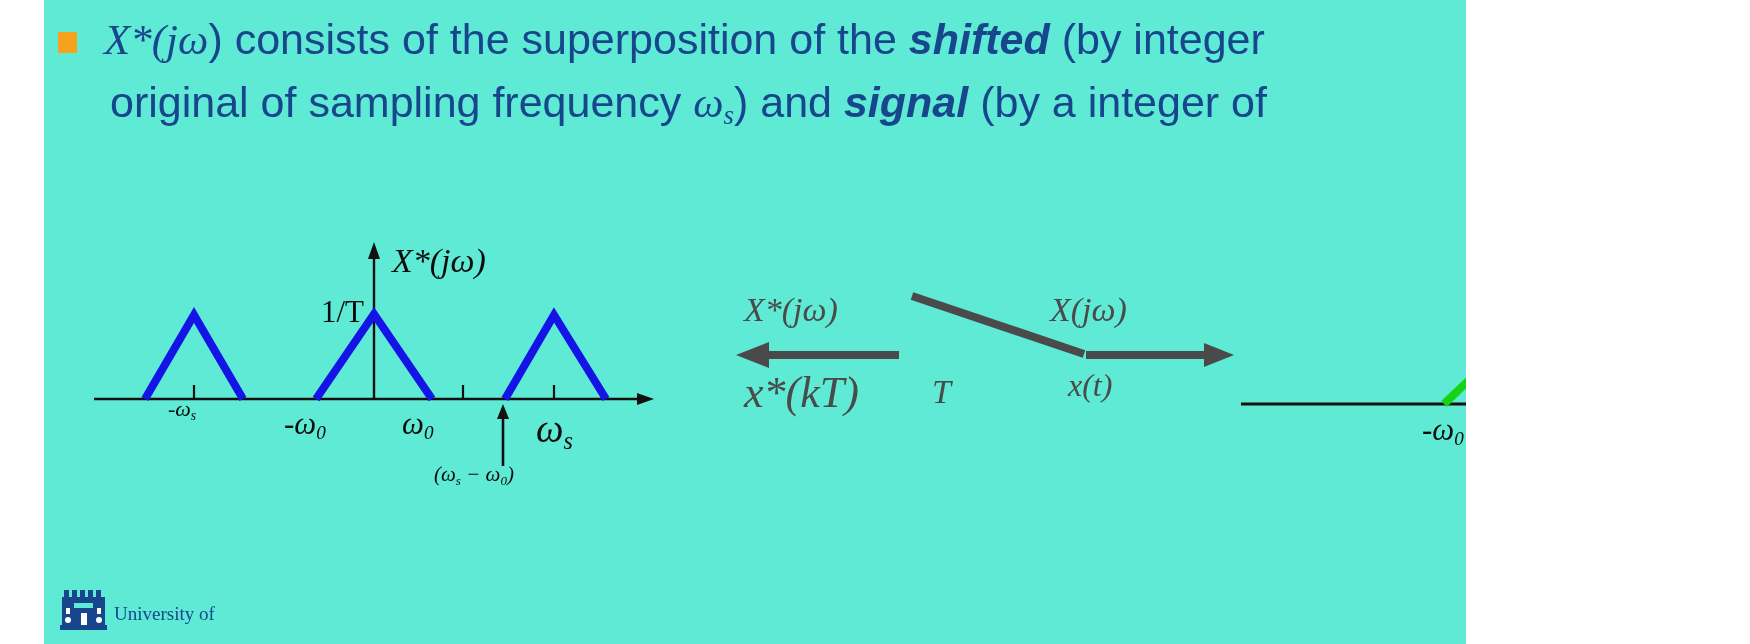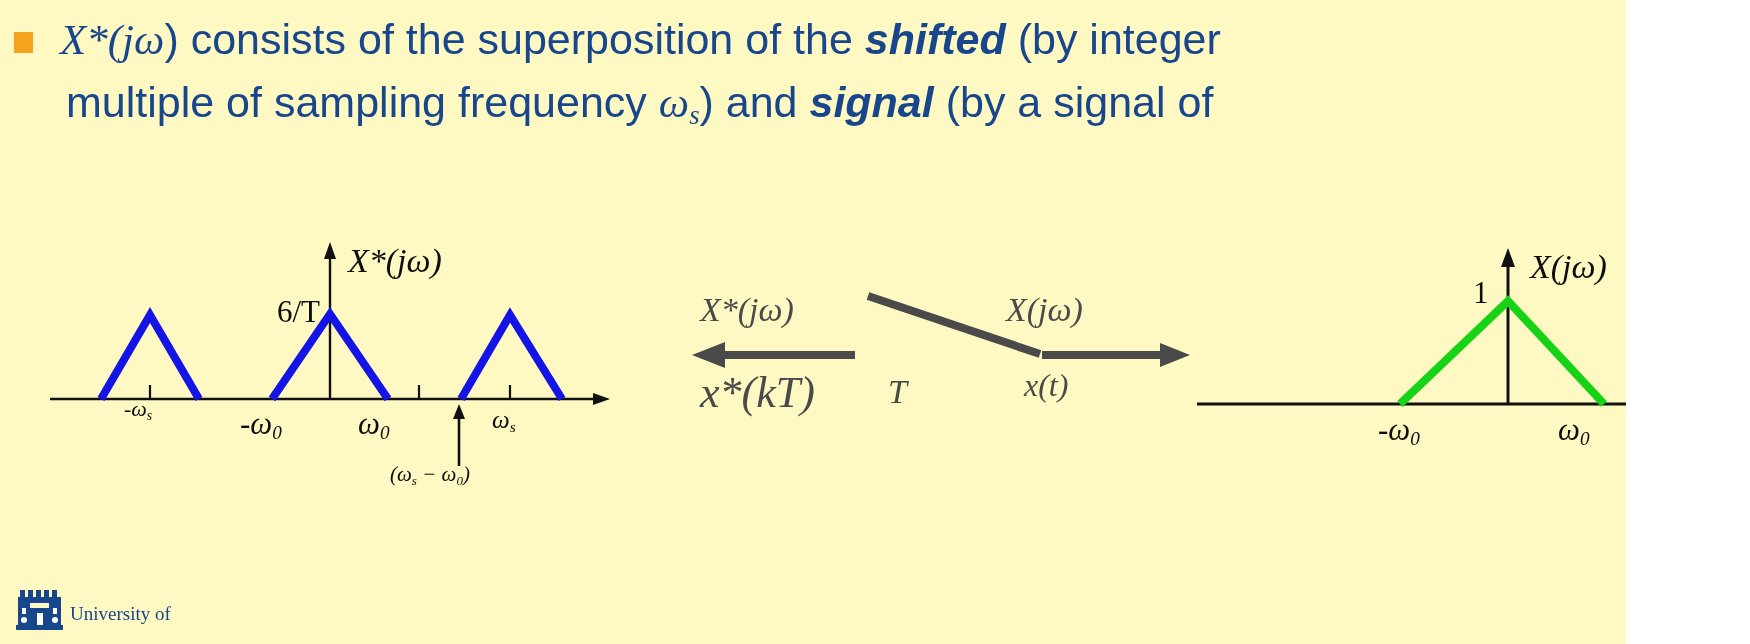--- a/index.html
+++ b/index.html
@@ -2,25 +2,26 @@
 <html><head>
 <meta charset="utf-8">
 <style>
   html, body {
     margin: 0;
     padding: 0;
     background: #ffffff;
   }
   .slide {
     position: relative;
-    width: 1626px;
+    width: 1422px;
     height: 644px;
-    background: #fef9c3;
+    background: #5eead4;
     overflow: hidden;
     font-family: "Liberation Sans", sans-serif;
+    margin-left: 44px;
   }
 
   
   .bullet-block {
     position: absolute;
     left: 14px;
     top: 8px;
     width: 1700px;
   }
   .bullet-marker {
@@ -123,21 +124,21 @@
 </head>
 <body>
 
 <div class="slide">
 
   <div class="bullet-block">
     <div class="bullet-marker"></div>
     <div class="bullet-text">
       <span class="mathi">X*(j</span><span class="mathi">ω</span><span>) consists of the superposition of the </span><span class="bold-em">shifted</span><span> (by integer</span>
       <span class="ln2">
-        <span>multiple of sampling frequency  </span><span class="mathi">ω</span><sub class="sm">s</sub><span>) and </span><span class="bold-em">signal</span><span> (by a signal of</span>
+        <span>original of sampling frequency  </span><span class="mathi">ω</span><sub class="sm">s</sub><span>) and </span><span class="bold-em">signal</span><span> (by a integer of</span>
       </span>
     </div>
   </div>
 
   <div class="figure">
 
     <svg class="fig-svg" width="1750" height="290" viewBox="0 0 1750 290">
 
       <g>
 
@@ -186,29 +187,29 @@
         <line x1="1508" y1="168" x2="1508" y2="31" stroke="#111111" stroke-width="3"></line>
         <polygon points="1501,31 1508,12 1515,31" fill="#111111"></polygon>
       </g>
       <g>
         <polyline points="1400,168 1508,65 1604,168" fill="none" stroke="#16D316" stroke-width="8" stroke-linejoin="miter"></polyline>
       </g>
     </svg>
 
     <div class="lbl" style="left:348px; top:6px; font-size:34px;">X*(jω)</div>
 
-    <div class="lbl" style="left:277px; top:58px; font-size:31px; font-style:normal;">6/T</div>
+    <div class="lbl" style="left:277px; top:58px; font-size:31px; font-style:normal;">1/T</div>
 
     <div class="lbl" style="left:124px; top:160px; font-size:22px;"><span>-ω</span><sub class="sm">s</sub></div>
 
     <div class="lbl" style="left:240px; top:170px; font-size:31px;"><span>-ω</span><sub class="sm">0</sub></div>
 
     <div class="lbl" style="left:358px; top:170px; font-size:31px;"><span>ω</span><sub class="sm">0</sub></div>
 
-    <div class="lbl" style="left:492px; top:170px; font-size:25px;"><span>ω</span><sub class="sm">s</sub></div>
+    <div class="lbl" style="left:492px; top:170px; font-size:39px;"><span>ω</span><sub class="sm">s</sub></div>
 
     <div class="lbl" style="left:390px; top:226px; font-size:21px;"><span>(ω</span><sub class="sm">s</sub><span> − ω</span><sub class="sm">0</sub><span>)</span></div>
 
     <div class="lbl-gray" style="left:700px; top:55px; font-size:34px;">X*(jω)</div>
 
     <div class="lbl-gray" style="left:700px; top:131px; font-size:44px;"><span>x*(kT</span><span>)</span></div>
 
     <div class="lbl-gray" style="left:888px; top:137px; font-size:34px;">T</div>
 
     <div class="lbl-gray" style="left:1006px; top:55px; font-size:34px;">X(jω)</div>

